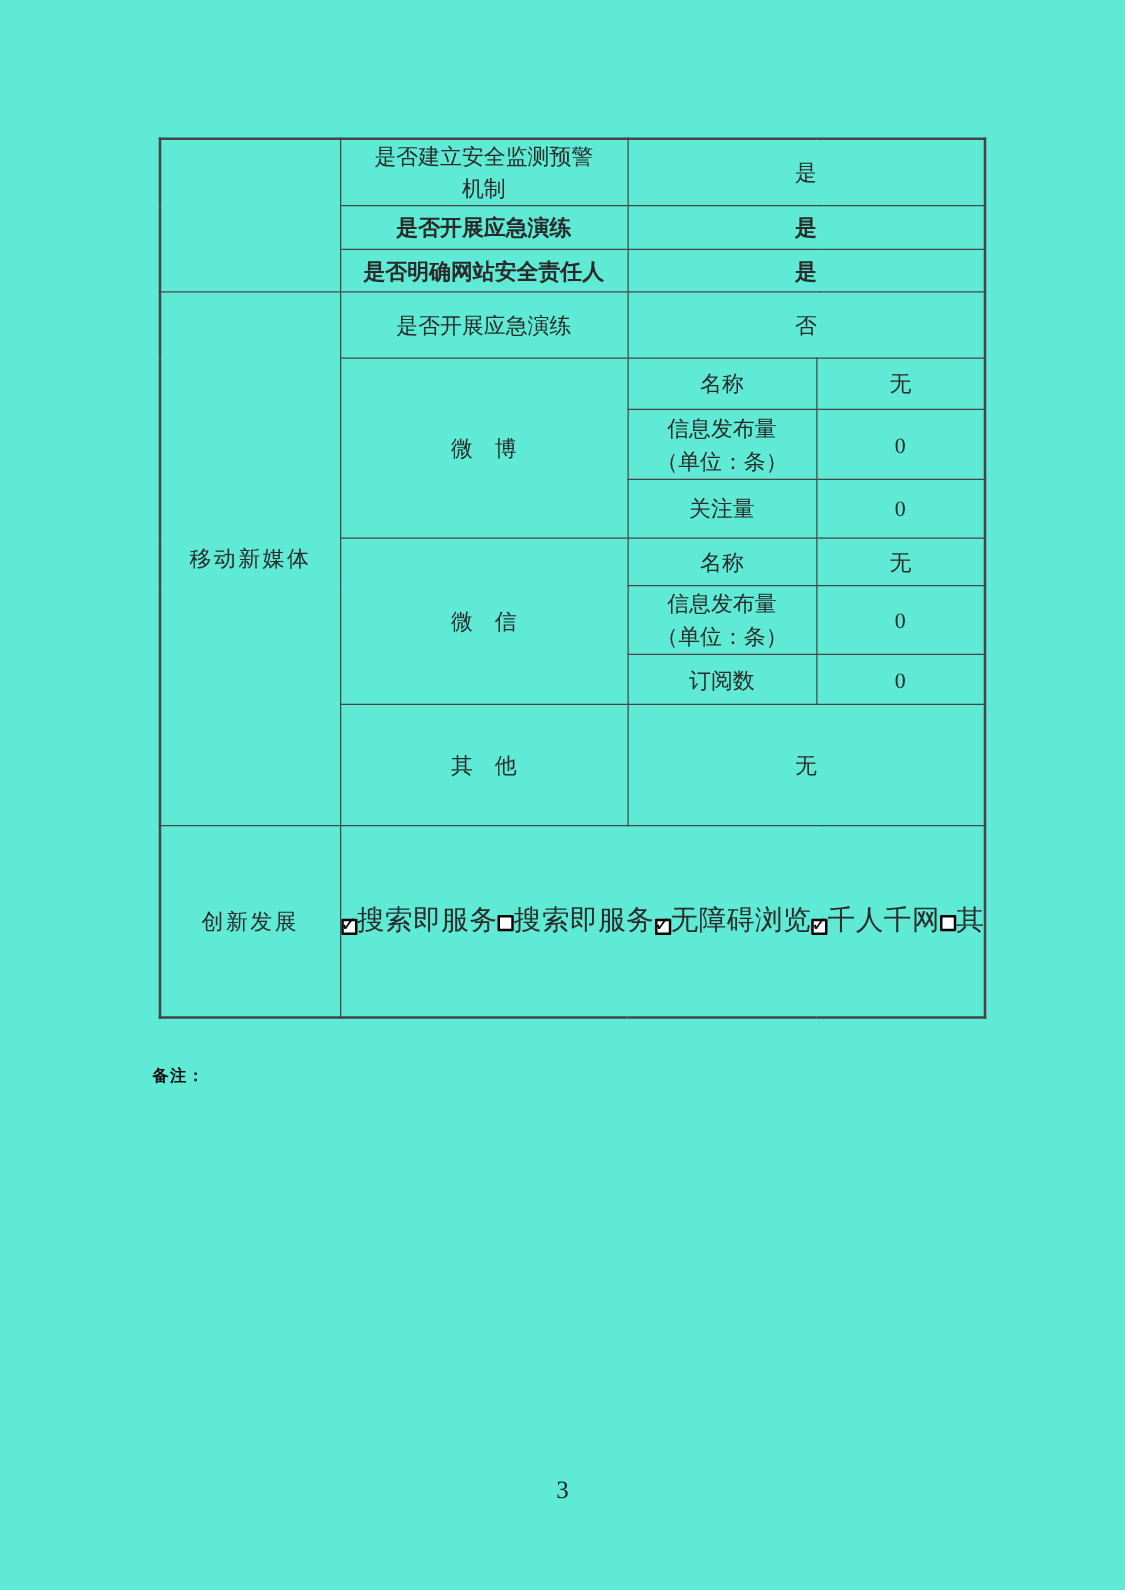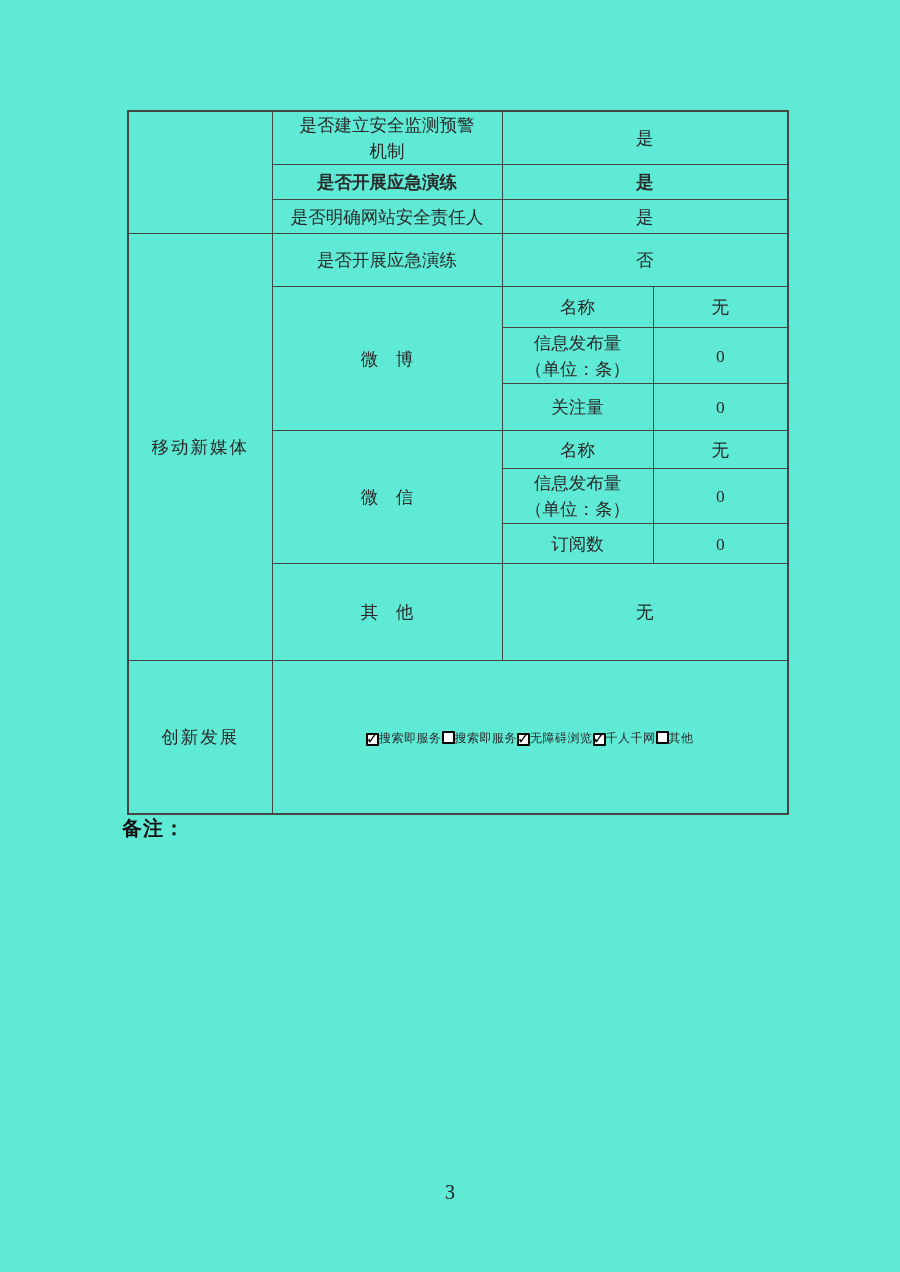--- a/index.html
+++ b/index.html
@@ -20,21 +20,21 @@
   }
   .report-table td {
     border:1px solid #454545;
     text-align:center; vertical-align:middle;
     font-size:17.5px; line-height:26px;
     color:#2a2a2a;
     padding:0;
     overflow:hidden;
   }
   .c1 { width:144px; } .c2 { width:230px; } .c3 { width:151px; } .c4 { width:135px; }
-  .h53 { height:53px; } .h35 { height:35px;font-weight:bold; } .h34 { height:34px; }
+  .h53 { height:53px; } .h35 { height:35px;font-weight:bold; } .h34 { height:34px;font-weight:bold; }
   .h41 { height:41px; } .h56 { height:56px; } .h47 { height:47px; }
   .h38 { height:38px; } .h55 { height:55px; } .h40 { height:40px; }
   .h97 { height:97px;margin-left:40px; } .h153 { height:153px; }
   .lbl { white-space:pre-line; }
   .section-label { letter-spacing:2px; }
   .checkbox-cell { padding-bottom:24px; }
   .cb-line { white-space:nowrap; }
   .cb {
     display:inline-flex; align-items:center; justify-content:center;
     width:13px; height:13px;
@@ -46,24 +46,24 @@
   }
   .cb.checked::after {
     content:"✓";
     font-family:"DejaVu Sans",sans-serif;
     font-weight:bold;
     font-size:16px;
     color:#050505;
     line-height:13px;
     margin-top:-3px;
   }
-  .cb-label { font-size:12px; letter-spacing:0.5px;margin-top:28px; }
+  .cb-label { font-size:22px; letter-spacing:0.5px;margin-top:28px; }
   .remark {
-    position:absolute; left:122px; top:815px;
-    font-weight:bold; font-size:20px; letter-spacing:1px;
+    position:absolute; left:122px; top:852px;
+    font-weight:bold; font-size:13px; letter-spacing:1px;
     color:#111111;
   }
   .page-number {
     position:absolute; left:0; top:1181px; width:100%;
     text-align:center; font-size:20px; color:#1d1d1d;
   }
 </style>
 </head>
 <body>
 

